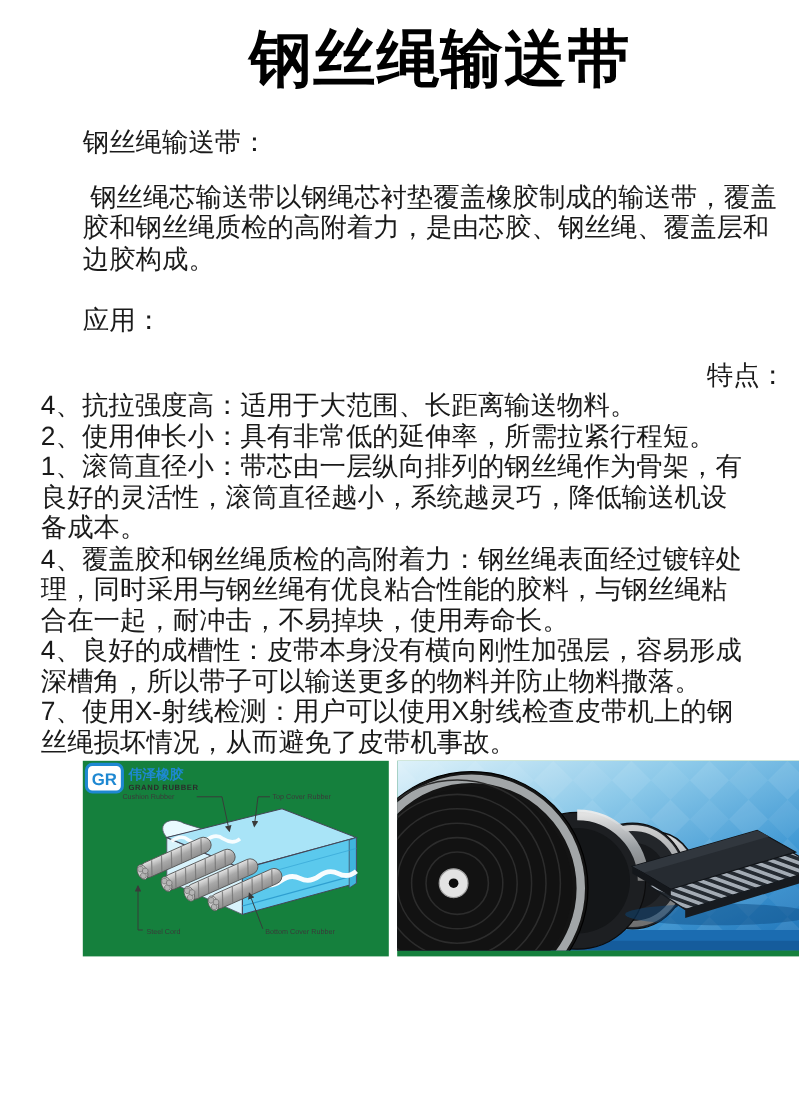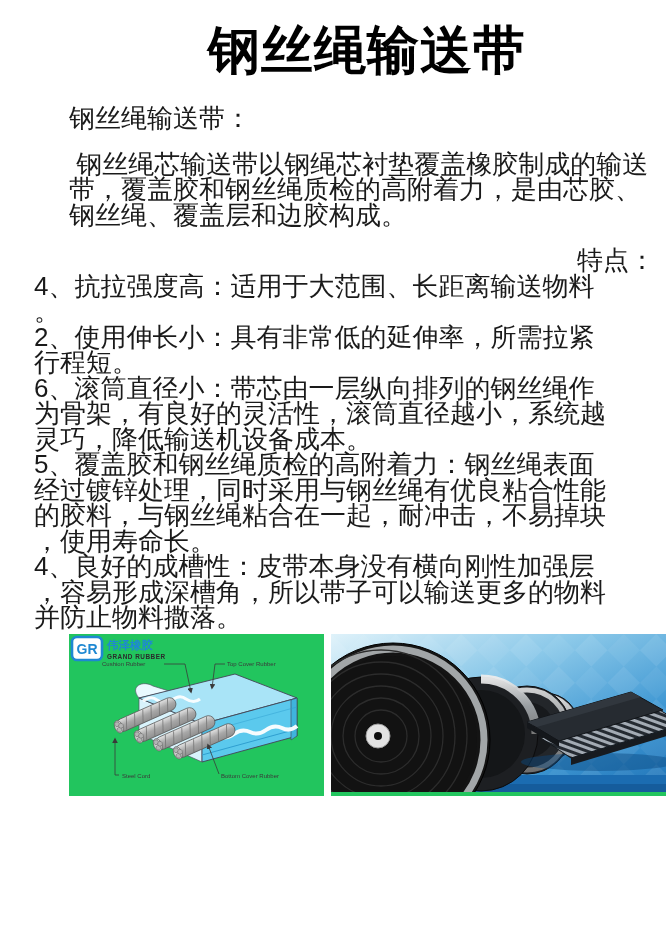--- a/index.html
+++ b/index.html
@@ -8,50 +8,52 @@
     font-family:"Liberation Sans","DejaVu Sans",sans-serif;color:#1a1a1a;
   }
   .doc{display:flow-root;width:666px;height:836px;position:relative;padding-left:34px;}
   .page-title{
     margin:16px 0 0 0;text-align:center;
     font-size:52px;line-height:68px;font-weight:700;color:#000;
     letter-spacing:1px;
   }
   .tx{
     margin-left:35px;width:586px;
-    font-size:26px;line-height:25.5px;
+    font-size:22px;line-height:25.5px;
     white-space:pre-wrap;line-break:anywhere;word-break:break-all;
   }
   .intro-heading{margin-top:22px;}
   .intro-body{margin-top:20px;}
   .application-heading{margin-top:26px;}
   .application-body{margin-top:28px;}
   .features-heading{margin-top:20px;text-align:right;}
   .feature-item{margin:0;}
   .figure-row{display:flex;gap:7px;margin:3px 0 0 35px;}
-  .figure-box{flex:none;background:#22c55e;}
+  .figure-box{flex:none;background:#15803d;}
   svg text{font-family:"Liberation Sans","DejaVu Sans",sans-serif;}
 </style>
 </head>
 <body>
 
 <div class="doc">
 
   <h1 class="page-title">钢丝绳输送带</h1>
 
   <div class="tx intro-heading">钢丝绳输送带：</div>
   <div class="tx intro-body"> 钢丝绳芯输送带以钢绳芯衬垫覆盖橡胶制成的输送带，覆盖胶和钢丝绳质检的高附着力，是由芯胶、钢丝绳、覆盖层和边胶构成。</div>
 
+  <div class="tx application-heading">应用：</div>
 
   <div class="tx features-heading">特点：</div>
   <div class="tx feature-item">4、抗拉强度高：适用于大范围、长距离输送物料。</div>
   <div class="tx feature-item">2、使用伸长小：具有非常低的延伸率，所需拉紧行程短。</div>
-  <div class="tx feature-item">6、滚筒直径小：带芯由一层纵向排列的钢丝绳作为骨架，有良好的灵活性，滚筒直径越小，系统越灵巧，降低输送机设备成本。</div>
-  <div class="tx feature-item">5、覆盖胶和钢丝绳质检的高附着力：钢丝绳表面经过镀锌处理，同时采用与钢丝绳有优良粘合性能的胶料，与钢丝绳粘合在一起，耐冲击，不易掉块，使用寿命长。</div>
+  <div class="tx feature-item">1、滚筒直径小：带芯由一层纵向排列的钢丝绳作为骨架，有良好的灵活性，滚筒直径越小，系统越灵巧，降低输送机设备成本。</div>
+  <div class="tx feature-item">4、覆盖胶和钢丝绳质检的高附着力：钢丝绳表面经过镀锌处理，同时采用与钢丝绳有优良粘合性能的胶料，与钢丝绳粘合在一起，耐冲击，不易掉块，使用寿命长。</div>
   <div class="tx feature-item">4、良好的成槽性：皮带本身没有横向刚性加强层，容易形成深槽角，所以带子可以输送更多的物料并防止物料撒落。</div>
+  <div class="tx feature-item">7、使用X-射线检测：用户可以使用X射线检查皮带机上的钢丝绳损坏情况，从而避免了皮带机事故。</div>
 
   <div class="figure-row">
 
     <div class="figure-box">
       <svg width="255" height="158" viewBox="0 0 255 158">
         <defs>
           <linearGradient id="cg" x1="0" y1="0" x2="0" y2="1">
             <stop offset="0" stop-color="#e4e4e4"></stop>
             <stop offset="0.5" stop-color="#a8a8a8"></stop>
             <stop offset="1" stop-color="#8f8f8f"></stop>

